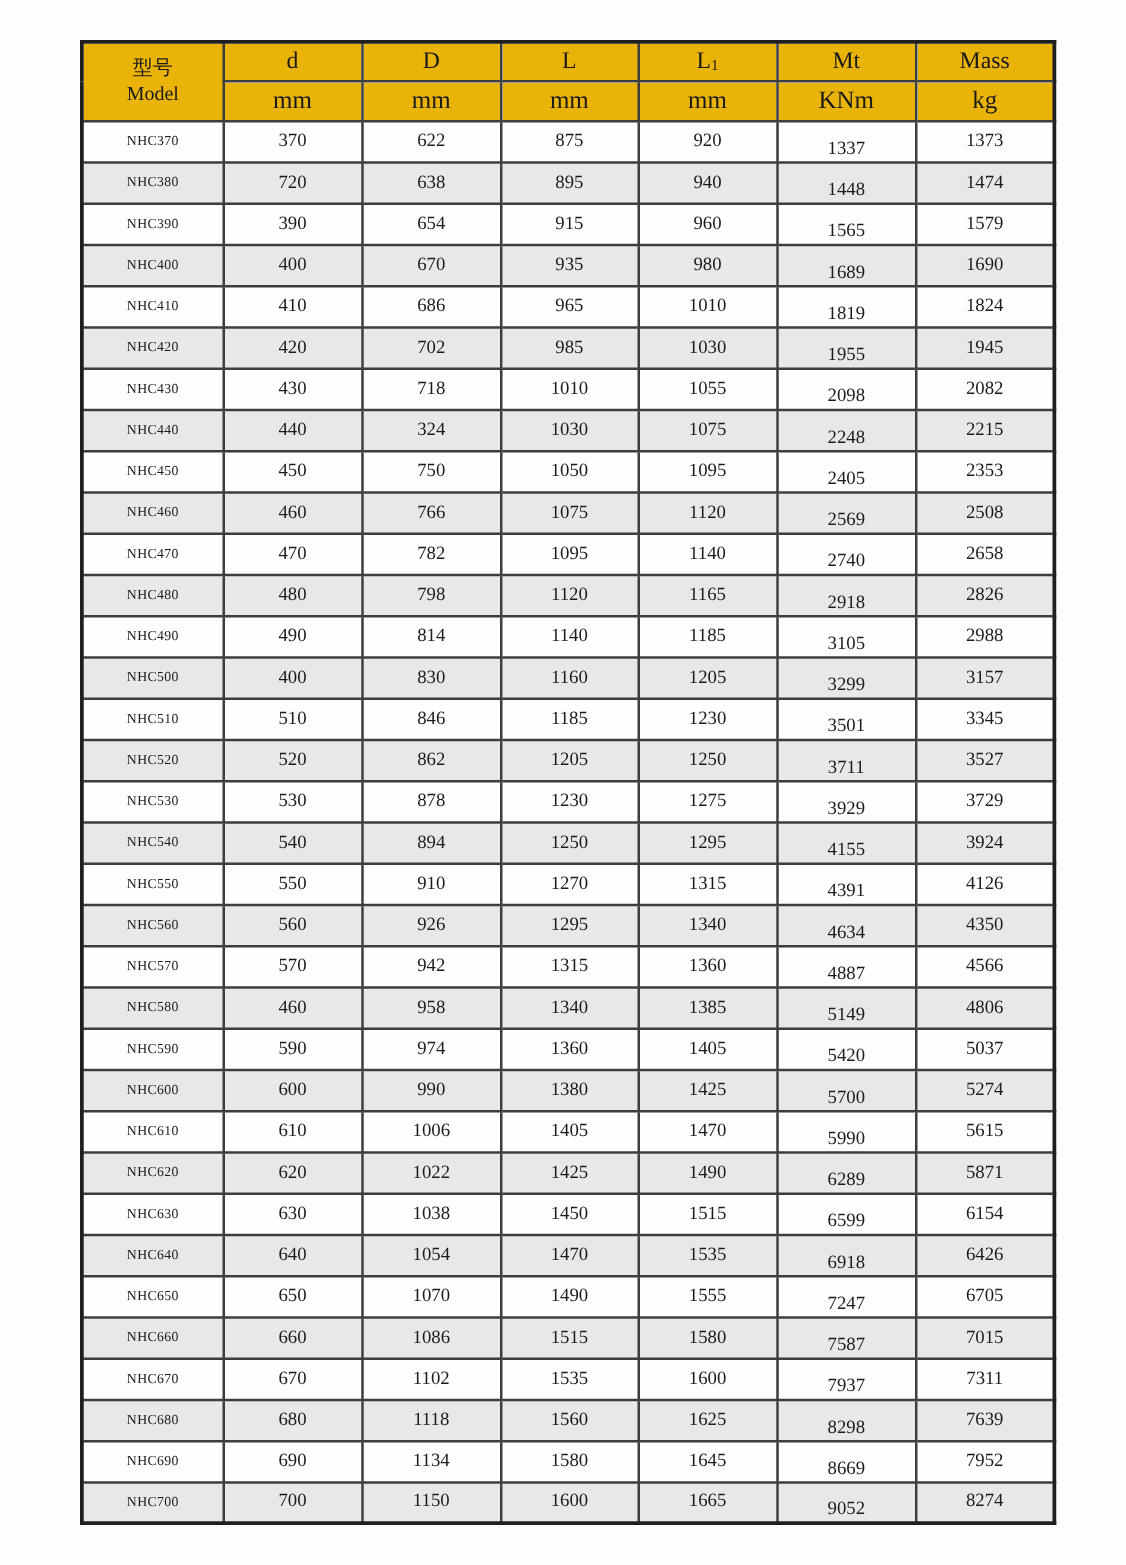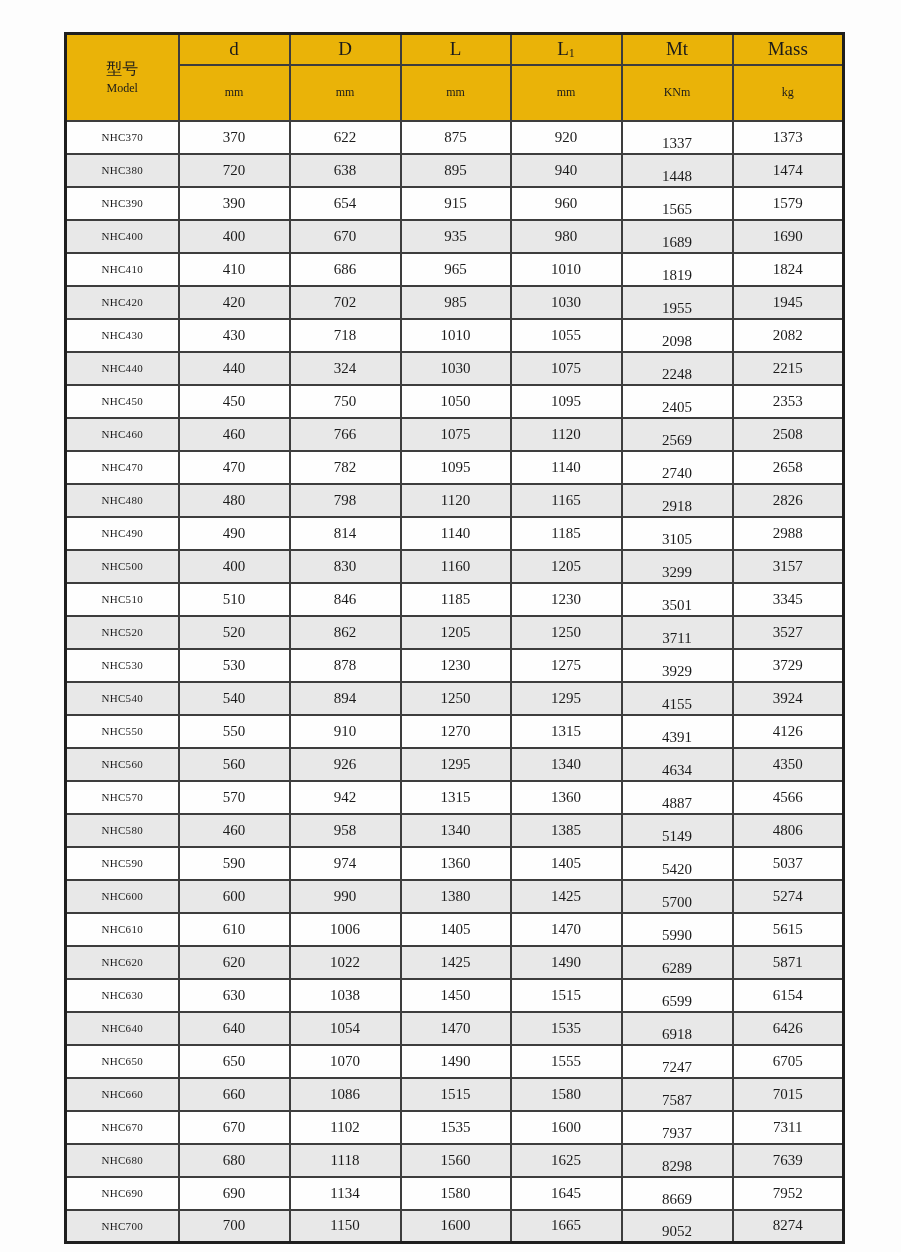--- a/index.html
+++ b/index.html
@@ -34,27 +34,27 @@
     overflow: hidden;
     white-space: nowrap;
   }
   
   .spec-table thead th {
     background: #eab308;
     font-weight: normal;
     font-size: 19px;
   }
   .spec-table thead tr.symbols-row th { height: 31px; }
-  .spec-table thead tr.units-row th { height: 56px; font-size: 12px; }
+  .spec-table thead tr.units-row th { height: 32px; font-size: 20px; }
   th.model-head {
     font-size: 17px;
     line-height: 1.35;
   }
   th.model-head .cn { display: block; font-size: 16px; }
-  th.model-head .en { display: block; font-size: 12px; }
+  th.model-head .en { display: block; font-size: 16px; }
   .spec-table sub {
     font-size: 12px;
     vertical-align: baseline;
     position: relative;
     bottom: -2px;
   }
   
   .spec-table tbody td {
     height: 33px;
     font-size: 15px;

